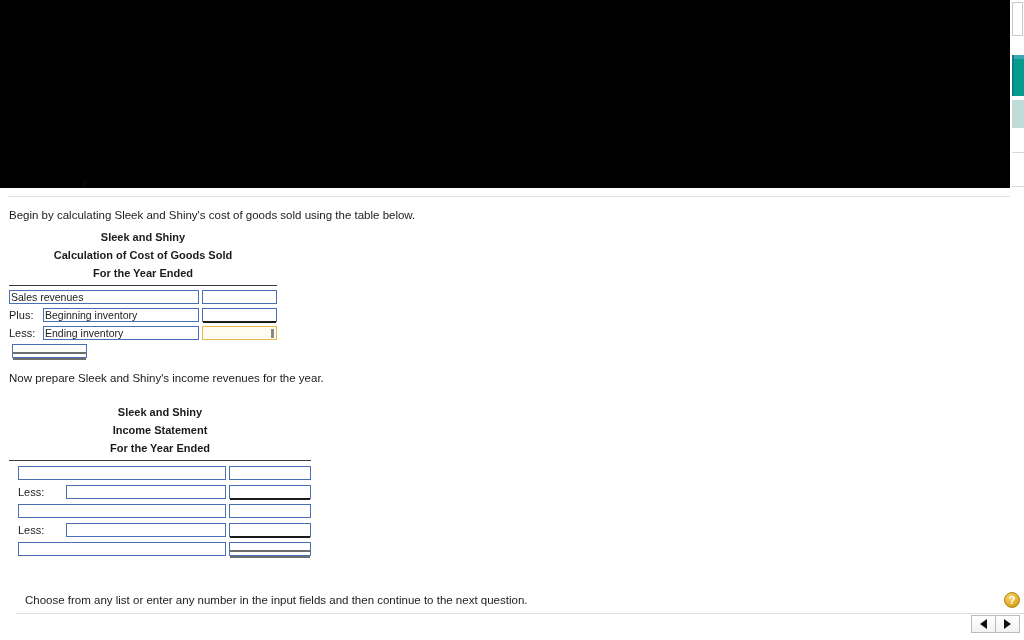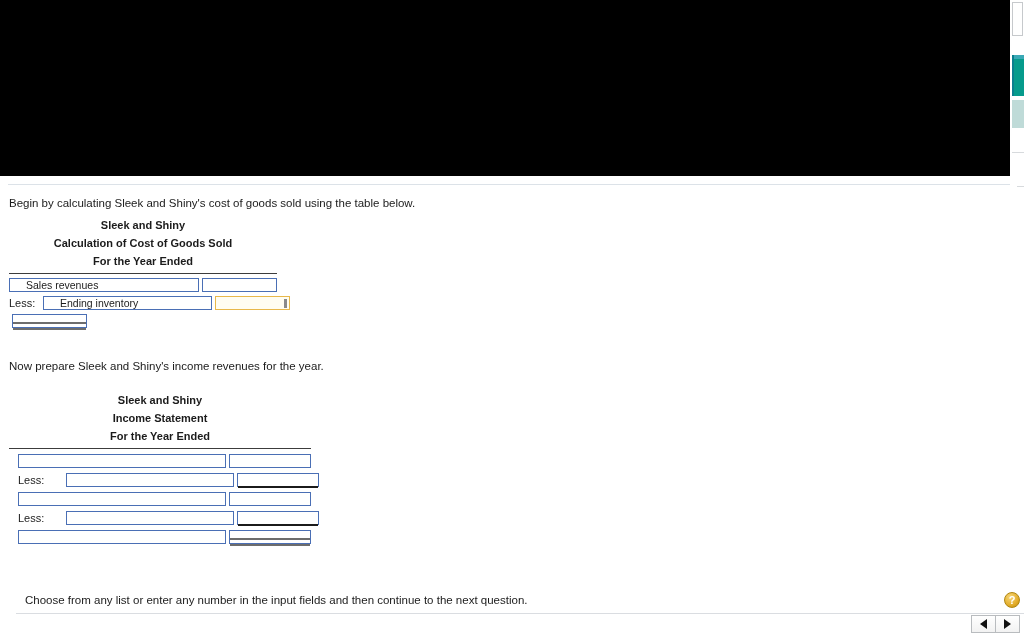--- a/index.html
+++ b/index.html
@@ -103,21 +103,21 @@
     top: 186px;
     width: 12px;
     height: 1px;
     background: #d7dadd;
   }
 
   
   .content {
     position: absolute;
     left: 0;
-    top: 176px;
+    top: 188px;
     width: 1017px;
     height: 396px;
     background: #ffffff;
   }
   .content-top-rule {
     position: absolute;
     left: 8px;
     top: 8px;
     width: 1002px;
     height: 1px;
@@ -167,21 +167,21 @@
     white-space: nowrap;
   }
 
   .fld {
     height: 14px;
     background: #ffffff;
     border: 1px solid #4a6fb5;
     font-family: "Liberation Sans", sans-serif;
     font-size: 10.5px;
     color: #1b1b1b;
-    padding: 0 16px;
+    padding: 0 1px;
     line-height: 12px;
     outline: none;
     display: block;
   }
   .fld.label-fld { flex: 1 1 auto; }
   .fld.amt-fld { flex: 0 0 auto; }
 
   
   .amt-cell {
     position: relative;
@@ -336,20 +336,27 @@
 
       <div class="stmt-rows">
 
         <div class="stmt-row">
           <input class="fld label-fld" type="text" readonly="" value="Sales revenues" style="">
           <div class="amt-cell">
             <input class="fld amt-fld" type="text" value="" style="">
           </div>
         </div>
 
+        <div class="stmt-row">
+          <span class="row-prefix">Plus:</span>
+          <input class="fld label-fld" type="text" readonly="" value="Beginning inventory" style="">
+          <div class="amt-cell single">
+            <input class="fld amt-fld" type="text" value="" style="">
+          </div>
+        </div>
 
 
         <div class="stmt-row">
           <span class="row-prefix">Less:</span>
           <input class="fld label-fld" type="text" readonly="" value="Ending inventory" style="">
           <div class="amt-cell">
             <input class="fld amt-fld active" type="text" value="" style="">
             <span class="caret"></span>
           </div>
         </div>

